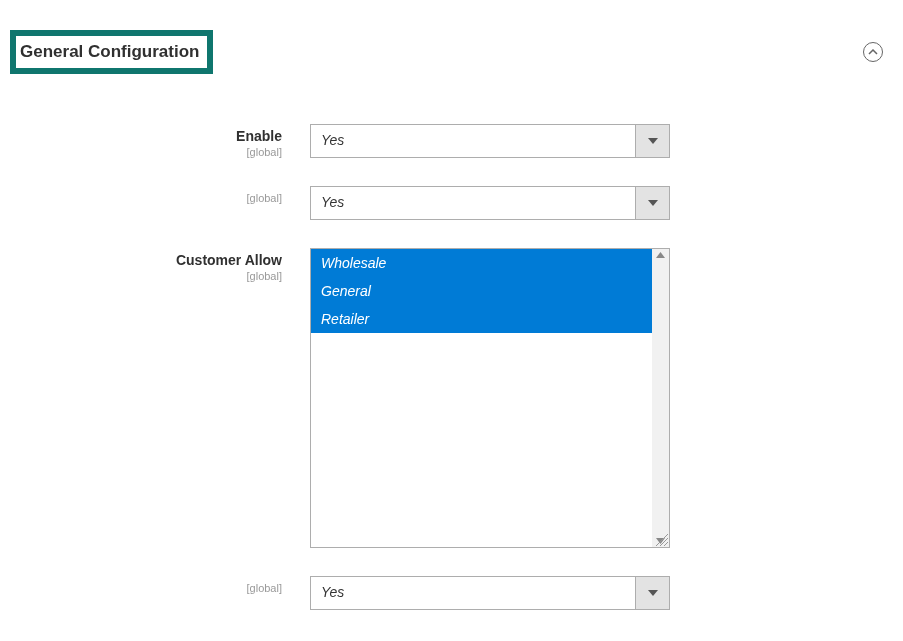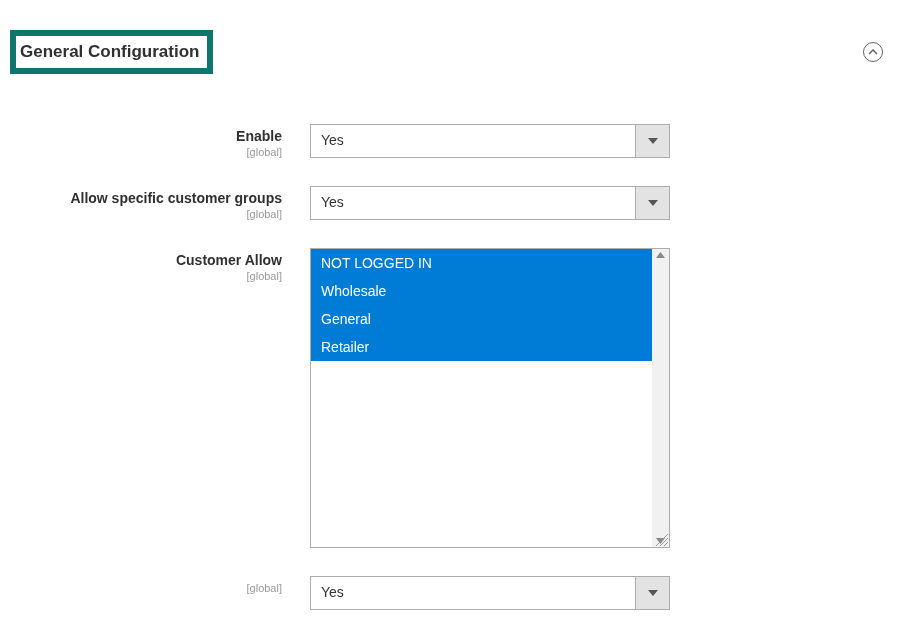--- a/index.html
+++ b/index.html
@@ -56,20 +56,21 @@
     font-weight: 600;
     color: #303030;
   }
   .field-scope {
     font-size: 11px;
     color: #999;
     margin-top: 2px;
   }
   .control-col {
     flex: 0 0 auto;
+    font-style: italic;
   }
 
   .select {
     display: flex;
     width: 360px;
     height: 34px;
     border: 1px solid #adadad;
     background: #fff;
   }
   .select-value {
@@ -149,21 +150,20 @@
           <svg width="10" height="6" viewBox="0 0 10 6">
               <path d="M0 0 L5 6 L10 0 Z" fill="#555"></path>
             </svg>
         </div>
       </div>
     </div>
   </div>
 
   <div class="field-row">
     <div class="label-col">
-      <div class="field-label">Allow specific customer groups</div>
       <div class="field-scope">[global]</div>
     </div>
     <div class="control-col">
       <div class="select">
         <div class="select-value">Yes</div>
         <div class="select-arrow">
           <svg width="10" height="6" viewBox="0 0 10 6">
               <path d="M0 0 L5 6 L10 0 Z" fill="#555"></path>
             </svg>
         </div>
@@ -172,21 +172,20 @@
   </div>
 
   <div class="field-row">
     <div class="label-col">
       <div class="field-label">Customer Allow</div>
       <div class="field-scope">[global]</div>
     </div>
     <div class="control-col">
       <div class="multiselect-wrap">
         <div class="multiselect-list">
-          <div class="ms-option">NOT LOGGED IN</div>
           <div class="ms-option">Wholesale</div>
           <div class="ms-option">General</div>
           <div class="ms-option">Retailer</div>
         </div>
         <div class="ms-scroll">
           <svg width="9" height="6" viewBox="0 0 9 6">
               <path d="M0 6 L4.5 0 L9 6 Z" fill="#888"></path>
             </svg>
           <svg width="9" height="6" viewBox="0 0 9 6">
               <path d="M0 0 L4.5 6 L9 0 Z" fill="#888"></path>

